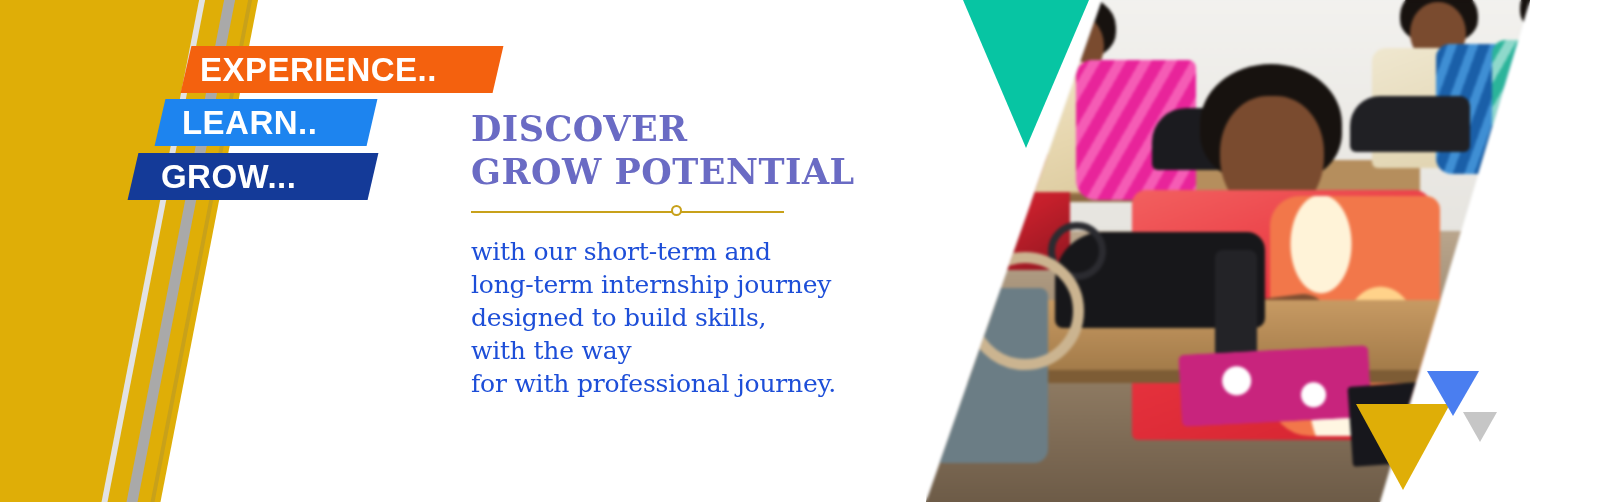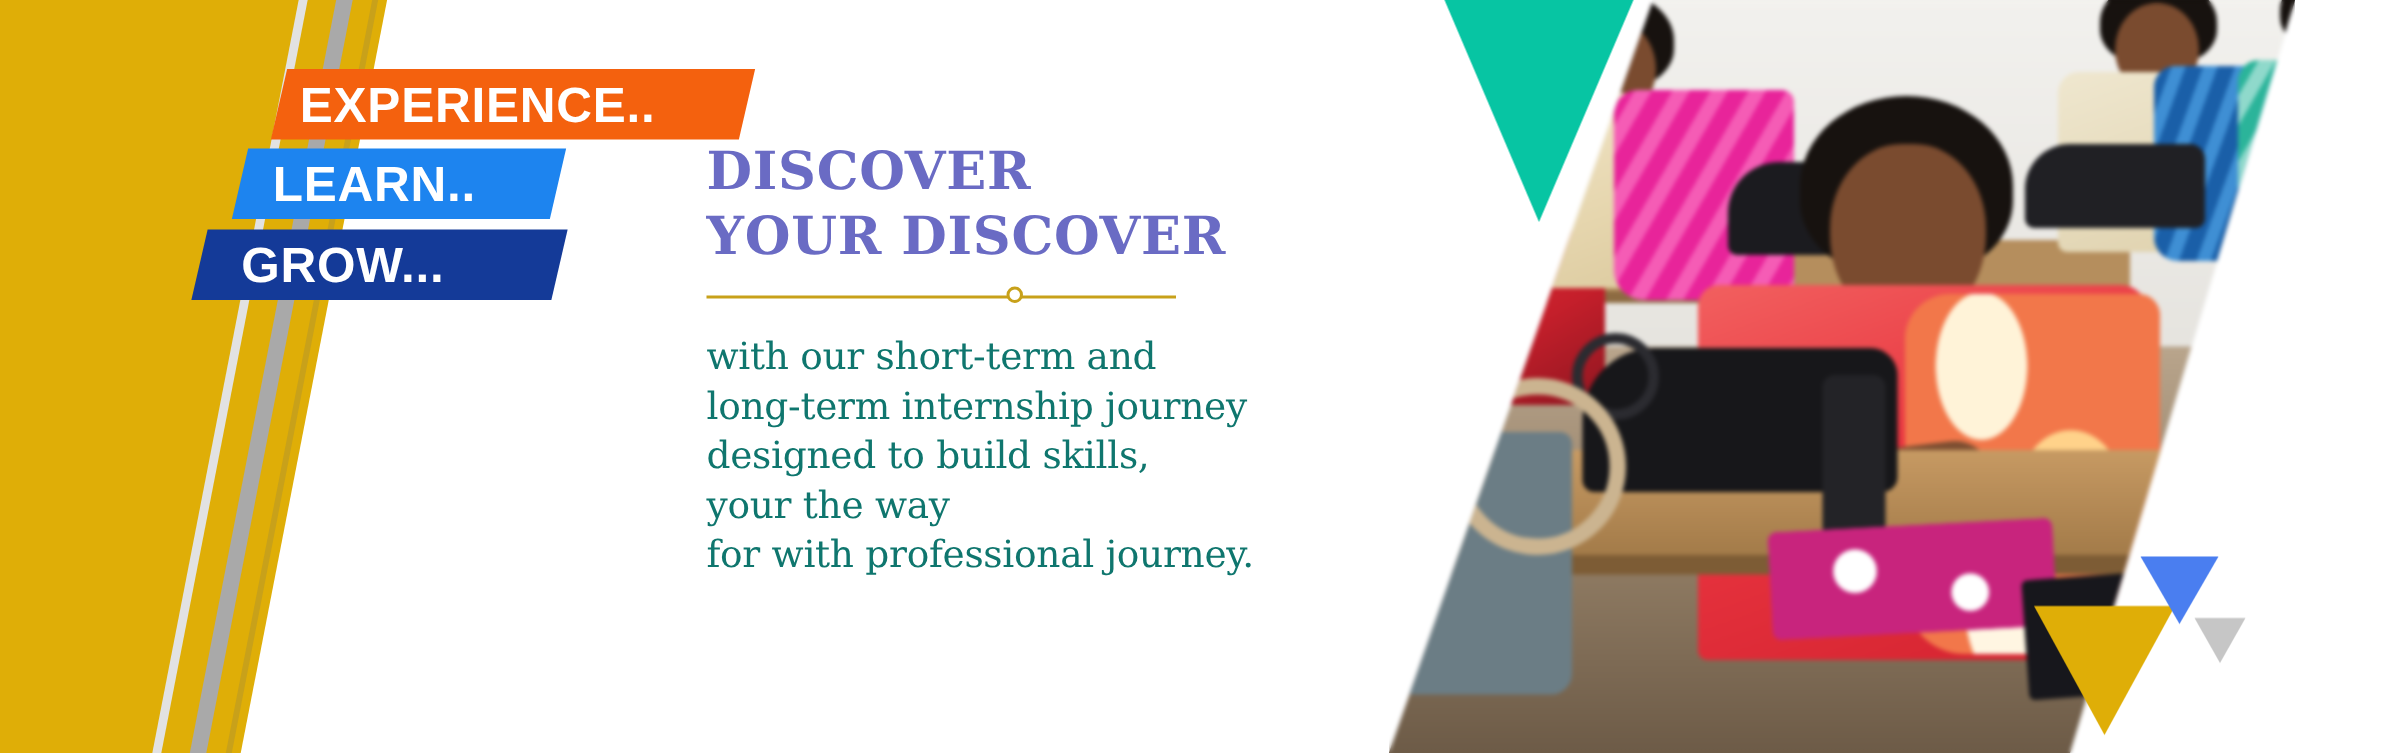--- a/index.html
+++ b/index.html
@@ -73,21 +73,21 @@
     width: 212px; height: 47px;
     background: #143A98;
     padding-left: 28px;
     font-size: 33px;
   }
 
   
   .center-block {
     position: absolute;
     left: 471px;
-    top: 94px;
+    top: 108px;
     width: 420px;
   }
   .headline {
     color: #6A6BC4;
     font-family: "DejaVu Serif", serif;
     font-weight: 700;
     font-size: 35px;
     line-height: 1.22;
     letter-spacing: 0.5px;
     margin: 0;
@@ -108,21 +108,21 @@
     position: absolute;
     top: 0px; left: 200px;
     width: 11px; height: 11px;
     border: 2px solid #C8A11A;
     border-radius: 50%;
     background: #ffffff;
     box-sizing: border-box;
   }
   .body-text {
     margin: 16px 0 0 0;
-    color: #0f766e;
+    color: #1d4ed8;
     font-family: "DejaVu Serif", serif;
     font-size: 25px;
     line-height: 1.32;
     letter-spacing: -0.2px;
   }
   .body-text div { white-space: nowrap; }
 
   
   .photo-clip {
     position: absolute;
@@ -326,31 +326,31 @@
       <span>LEARN..</span>
     </div>
     <div class="tag tag-grow">
       <span>GROW...</span>
     </div>
   </div>
 
   <div class="center-block">
     <h1 class="headline">
       <div>DISCOVER</div>
-      <div>YOUR DISCOVER</div>
+      <div>GROW POTENTIAL</div>
     </h1>
     <div class="divider">
       <div class="line"></div>
       <div class="knob"></div>
     </div>
     <div class="body-text">
       <div>with our short-term and</div>
       <div>long-term internship journey</div>
       <div>designed to build skills,</div>
-      <div>your the way</div>
+      <div>with the way</div>
       <div>for with professional journey.</div>
     </div>
   </div>
 
   <div class="photo-clip">
     <div class="photo" aria-label="Women in a tailoring training workshop operating sewing machines">
       <div class="ph-wall"></div>
       <div class="ph-floor"></div>
 
       <div class="ph-el desk-back"></div>

